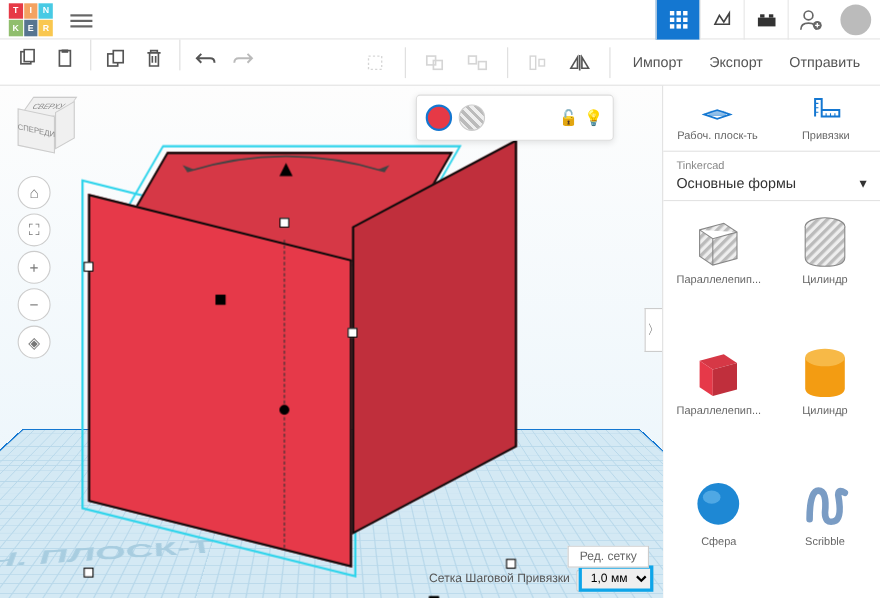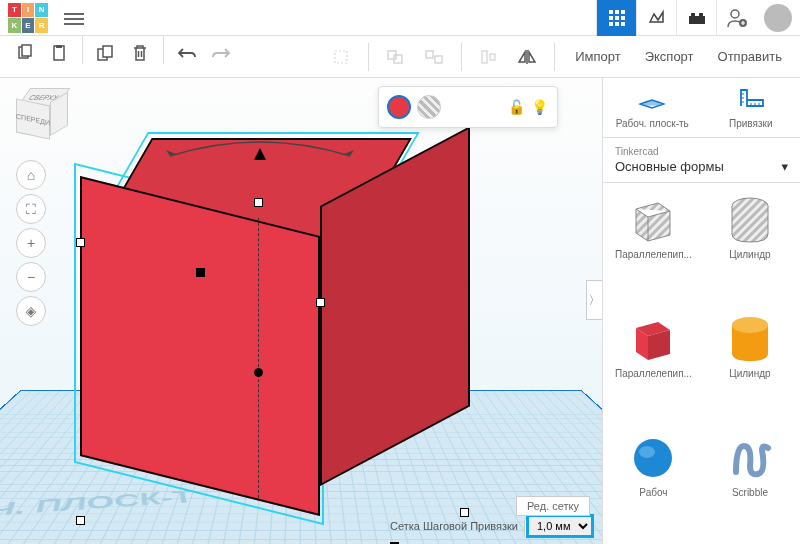--- a/index.html
+++ b/index.html
@@ -320,21 +320,21 @@
         </div>
       <div class="sb-shape-lbl">Цилиндр</div>
     </div>
     <div class="sb-shape">
       <div class="sb-shape-pv">
           <svg width="44" height="44" viewBox="0 0 44 44">
             <circle cx="22" cy="22" r="19" fill="#1e88d4"></circle>
             <ellipse cx="16" cy="16" rx="8" ry="6" fill="#4fa8e4"></ellipse>
           </svg>
         </div>
-      <div class="sb-shape-lbl">Рабоч</div>
+      <div class="sb-shape-lbl">Сфера</div>
     </div>
     <div class="sb-shape">
       <div class="sb-shape-pv">
           <svg width="44" height="44" viewBox="0 0 44 44">
             <path d="M8 36 Q8 10 16 10 Q24 10 22 30 Q22 40 30 38 Q38 36 34 14 Q34 8 40 12" fill="none" stroke="#7a9cc4" stroke-width="6" stroke-linecap="round"></path>
           </svg>
         </div>
       <div class="sb-shape-lbl">Scribble</div>
     </div>
   </div>

